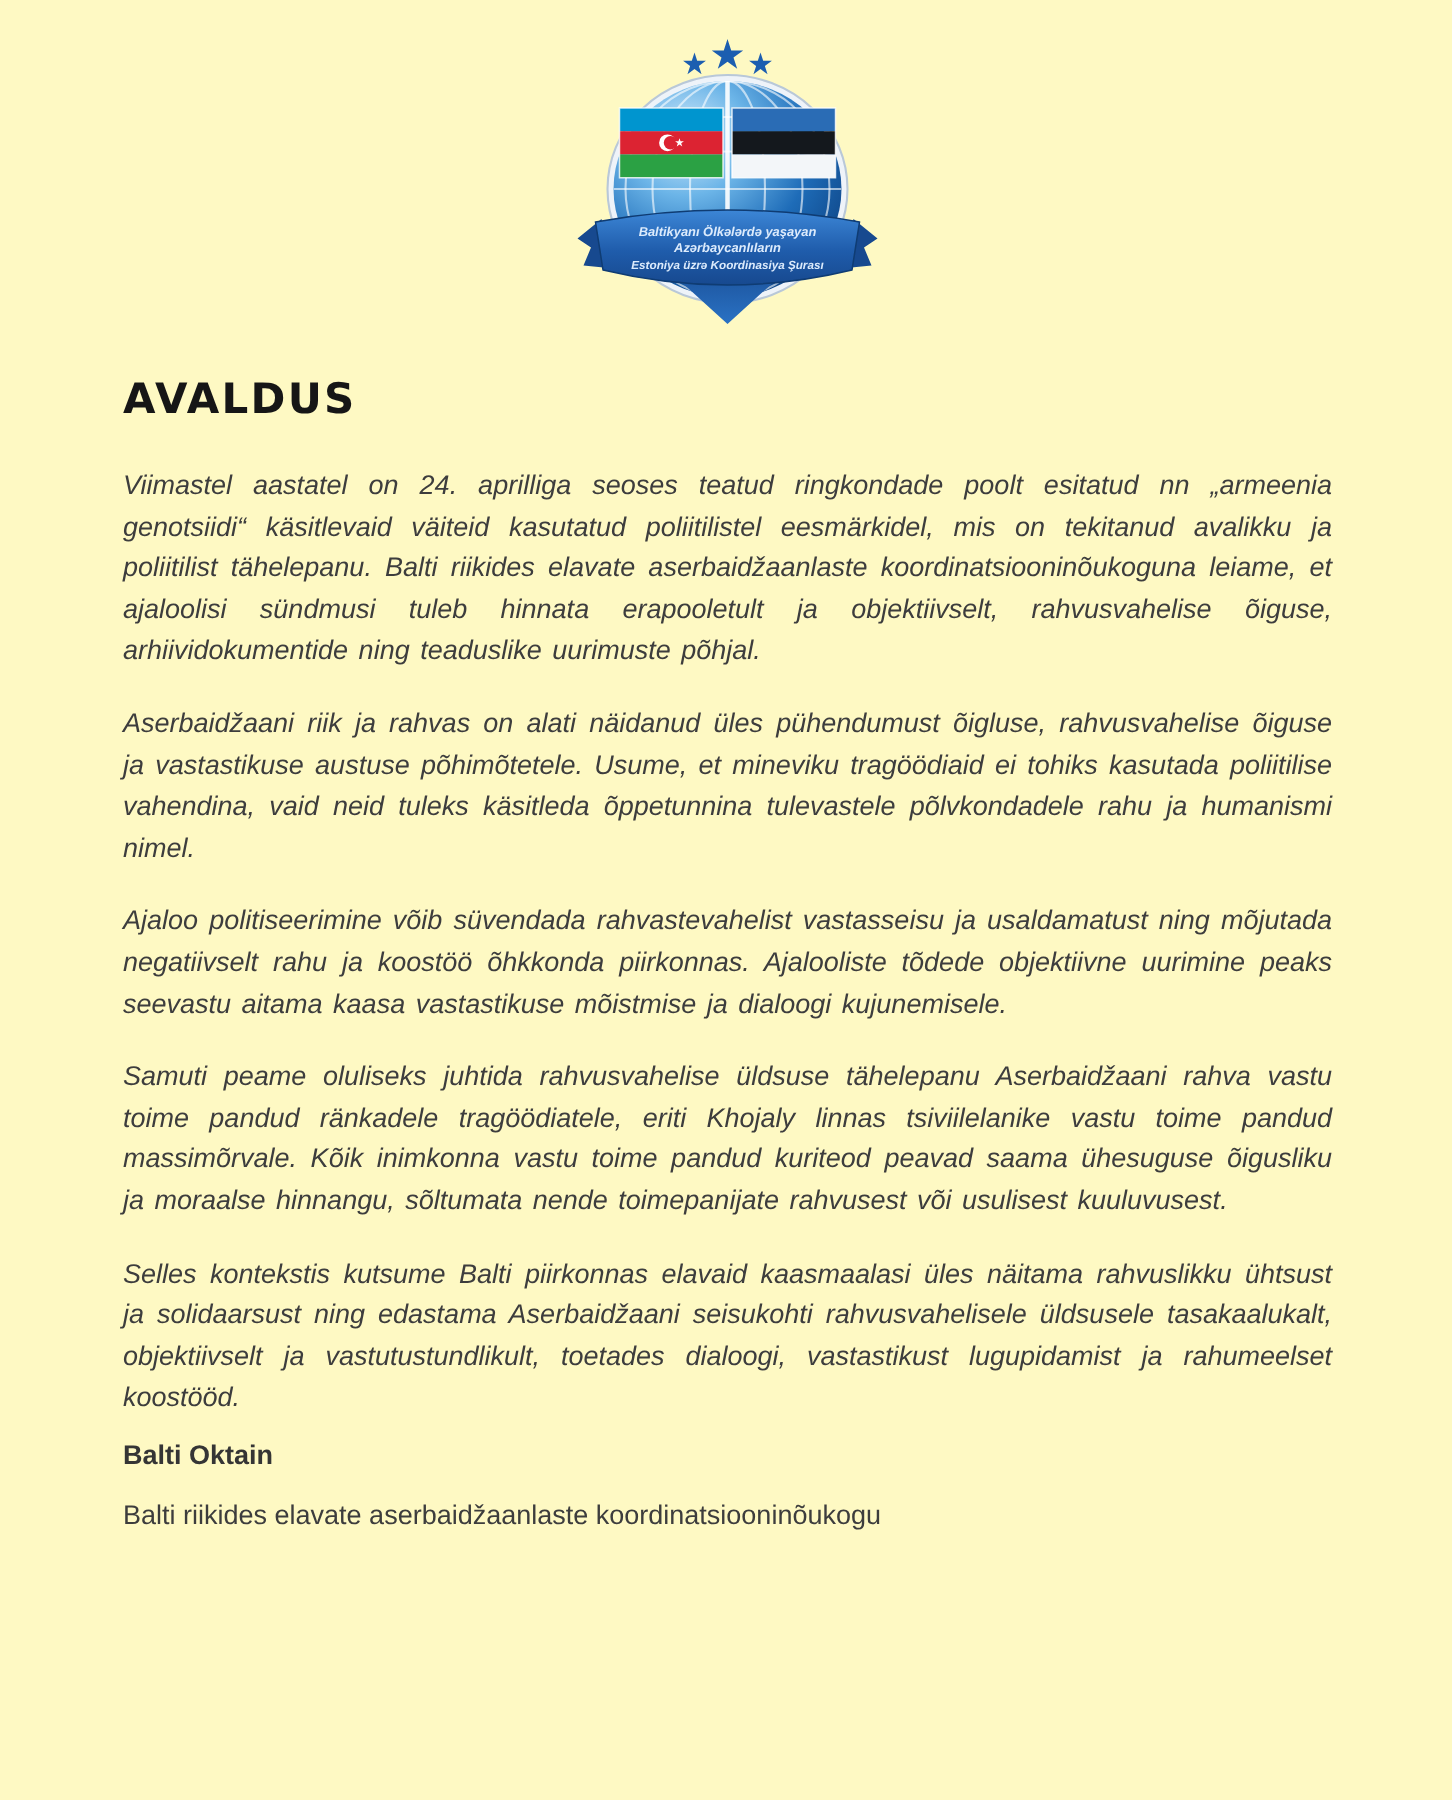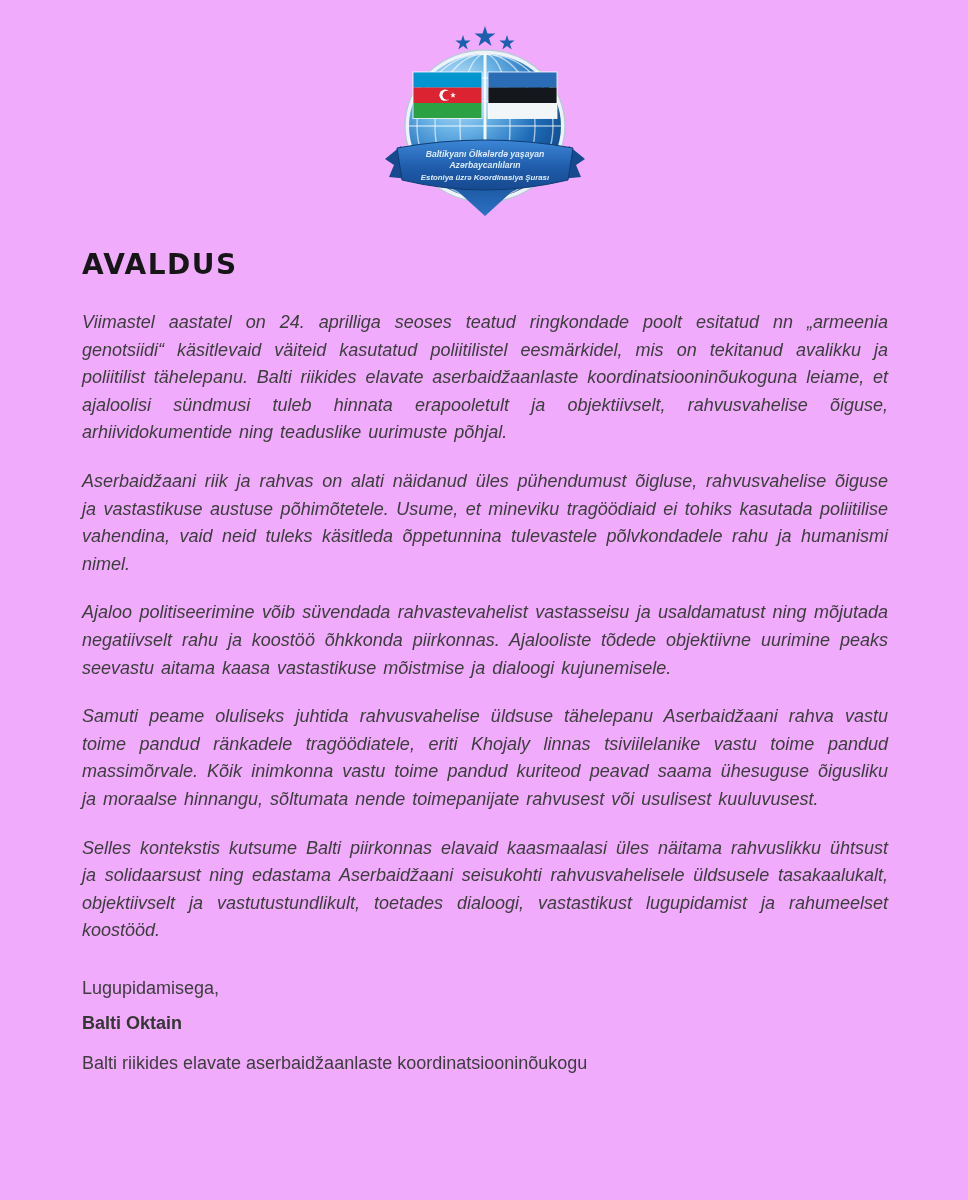--- a/index.html
+++ b/index.html
@@ -11,21 +11,21 @@
     width: 968px;
     height: 1200px;
     font-family: "Liberation Sans", sans-serif;
     overflow: hidden;
   }
   .page {
     box-sizing: border-box;
     width: 968px;
     height: 1200px;
     padding: 26px 80px 0 82px;
-    background: #f0abfc;
+    background: #fef9c3;
   }
   .logo-wrap {
     text-align: center;
     margin: 0 auto;
   }
   .logo-wrap svg {
     display: inline-block;
     width: 204px;
     height: 198px;
   }
@@ -158,20 +158,19 @@
 
   <div class="body-text">
     <p>Viimastel aastatel on 24. aprilliga seoses teatud ringkondade poolt esitatud nn „armeenia genotsiidi“ käsitlevaid väiteid kasutatud poliitilistel eesmärkidel, mis on tekitanud avalikku ja poliitilist tähelepanu. Balti riikides elavate aserbaidžaanlaste koordinatsiooninõukoguna leiame, et ajaloolisi sündmusi tuleb hinnata erapooletult ja objektiivselt, rahvusvahelise õiguse, arhiividokumentide ning teaduslike uurimuste põhjal.</p>
     <p>Aserbaidžaani riik ja rahvas on alati näidanud üles pühendumust õigluse, rahvusvahelise õiguse ja vastastikuse austuse põhimõtetele. Usume, et mineviku tragöödiaid ei tohiks kasutada poliitilise vahendina, vaid neid tuleks käsitleda õppetunnina tulevastele põlvkondadele rahu ja humanismi nimel.</p>
     <p>Ajaloo politiseerimine võib süvendada rahvastevahelist vastasseisu ja usaldamatust ning mõjutada negatiivselt rahu ja koostöö õhkkonda piirkonnas. Ajalooliste tõdede objektiivne uurimine peaks seevastu aitama kaasa vastastikuse mõistmise ja dialoogi kujunemisele.</p>
     <p>Samuti peame oluliseks juhtida rahvusvahelise üldsuse tähelepanu Aserbaidžaani rahva vastu toime pandud ränkadele tragöödiatele, eriti Khojaly linnas tsiviilelanike vastu toime pandud massimõrvale. Kõik inimkonna vastu toime pandud kuriteod peavad saama ühesuguse õigusliku ja moraalse hinnangu, sõltumata nende toimepanijate rahvusest või usulisest kuuluvusest.</p>
     <p>Selles kontekstis kutsume Balti piirkonnas elavaid kaasmaalasi üles näitama rahvuslikku ühtsust ja solidaarsust ning edastama Aserbaidžaani seisukohti rahvusvahelisele üldsusele tasakaalukalt, objektiivselt ja vastutustundlikult, toetades dialoogi, vastastikust lugupidamist ja rahumeelset koostööd.</p>
   </div>
 
   <div class="closing">
-    <div class="salutation">Lugupidamisega,</div>
     <div class="signatory">Balti Oktain</div>
     <div class="org-role">
       <div>Balti riikides elavate aserbaidžaanlaste koordinatsiooninõukogu</div>
     </div>
   </div>
 
 </div>
 
 </body></html>

